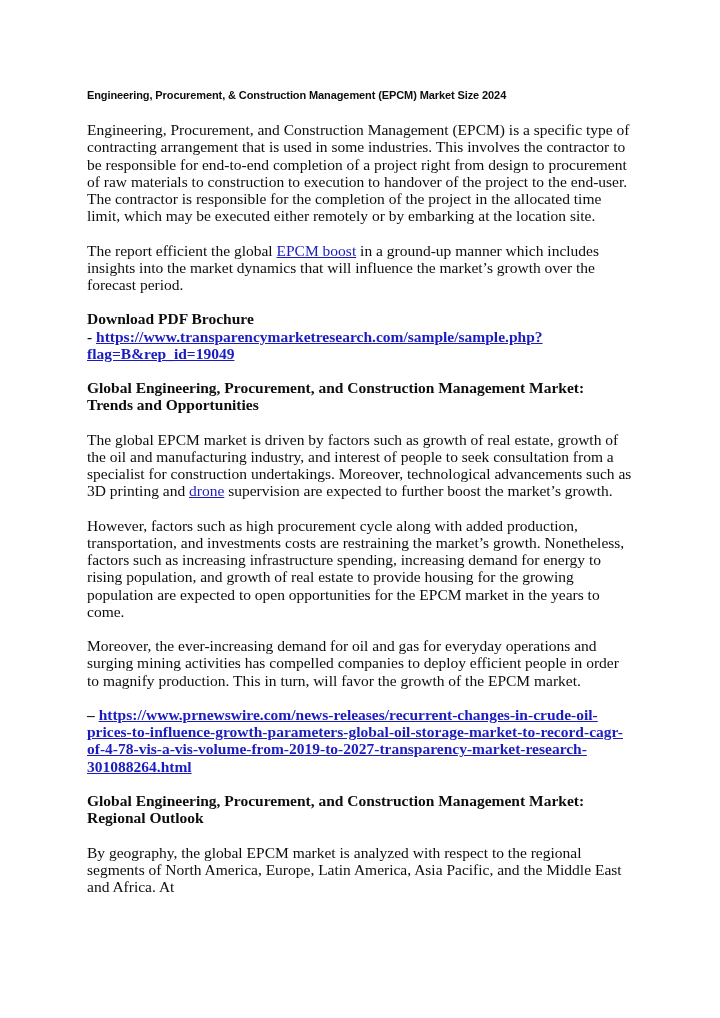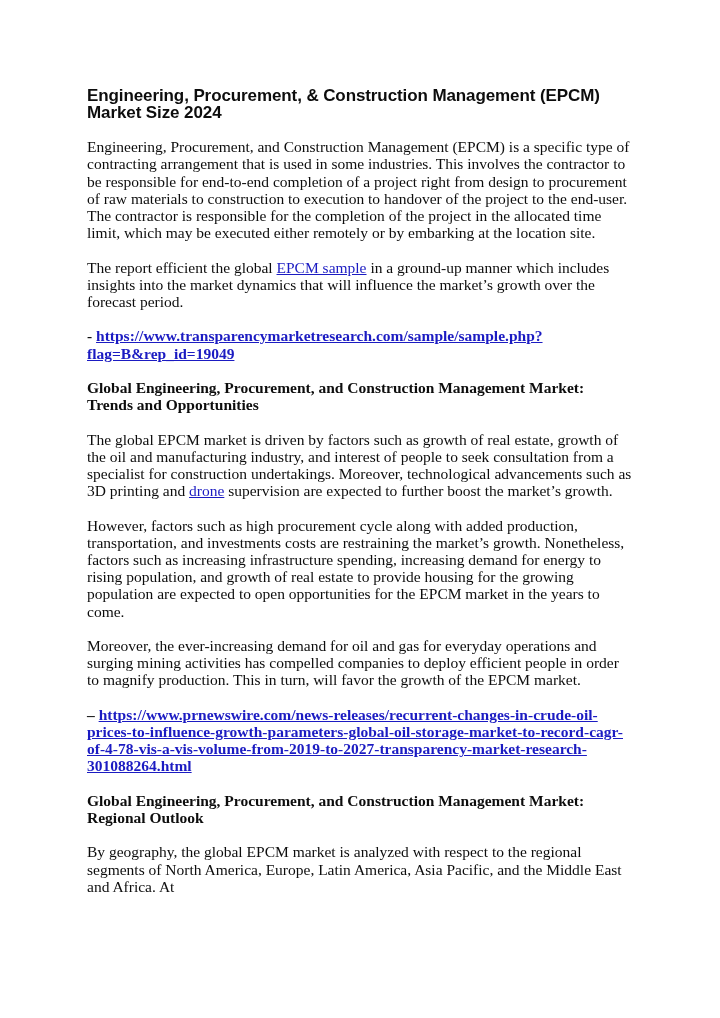--- a/index.html
+++ b/index.html
@@ -30,21 +30,21 @@
     color: #0d0d0d;
     font-size: 15.5px;
     line-height: 17.2px;
     text-align: left;
   }
   .block {
     margin: 0 0 17.2px 0;
   }
   .block-title {
     font-family: "Liberation Sans", sans-serif;
-    font-size: 17px;
+    font-size: 11px;
     line-height: 17px;
     font-weight: 700;
     letter-spacing: -0.1px;
   }
   .block-heading {
     font-weight: 700;
   }
   .block-heading-compact {
     font-weight: 700;
     margin-bottom: 0;
@@ -62,21 +62,22 @@
     cursor: pointer;
   }
 </style>
 </head>
 <body style="background: rgb(255, 255, 255);">
 
 <div class="page">
   <div class="doc" style="color: rgb(13, 13, 13);">
       <div class="block block-title"><span>Engineering, Procurement, &amp; Construction Management (EPCM) Market Size 2024</span></div>
       <div class="block block-paragraph"><span>Engineering, Procurement, and Construction Management (EPCM) is a specific type of contracting arrangement that is used in some industries. This involves the contractor to be responsible for end-to-end completion of a project right from design to procurement of raw materials to construction to execution to handover of the project to the end-user. The contractor is responsible for the completion of the project in the allocated time limit, which may be executed either remotely or by embarking at the location site.</span></div>
-      <div class="block block-paragraph"><span>The report efficient the global </span><a class="seg-link" href="#">EPCM sample</a><span> in a ground-up manner which includes insights into the market dynamics that will influence the market’s growth over the forecast period.</span></div>
+      <div class="block block-paragraph"><span>The report efficient the global </span><a class="seg-link" href="#">EPCM boost</a><span> in a ground-up manner which includes insights into the market dynamics that will influence the market’s growth over the forecast period.</span></div>
+      <div class="block block-heading-compact"><span>Download PDF Brochure</span></div>
       <div class="block block-link-line"><span class="seg-bold">- </span><a class="seg-link seg-bold" href="#">https://www.transparencymarketresearch.com/sample/sample.php?flag=B&amp;rep_id=19049</a></div>
       <div class="block block-heading"><span>Global Engineering, Procurement, and Construction Management Market: Trends and Opportunities</span></div>
       <div class="block block-paragraph"><span>The global EPCM market is driven by factors such as growth of real estate, growth of the oil and manufacturing industry, and interest of people to seek consultation from a specialist for construction undertakings. Moreover, technological advancements such as 3D printing and </span><a class="seg-link" href="#">drone</a><span> supervision are expected to further boost the market’s growth.</span></div>
       <div class="block block-paragraph"><span>However, factors such as high procurement cycle along with added production, transportation, and investments costs are restraining the market’s growth. Nonetheless, factors such as increasing infrastructure spending, increasing demand for energy to rising population, and growth of real estate to provide housing for the growing population are expected to open opportunities for the EPCM market in the years to come.</span></div>
       <div class="block block-paragraph"><span>Moreover, the ever-increasing demand for oil and gas for everyday operations and surging mining activities has compelled companies to deploy efficient people in order to magnify production. This in turn, will favor the growth of the EPCM market.</span></div>
       <div class="block block-link-line"><span class="seg-bold">– </span><a class="seg-link seg-bold" href="#">https://www.prnewswire.com/news-releases/recurrent-changes-in-crude-oil-prices-to-influence-growth-parameters-global-oil-storage-market-to-record-cagr-of-4-78-vis-a-vis-volume-from-2019-to-2027-transparency-market-research-301088264.html</a></div>
       <div class="block block-heading"><span>Global Engineering, Procurement, and Construction Management Market: Regional Outlook</span></div>
       <div class="block block-paragraph"><span>By geography, the global EPCM market is analyzed with respect to the regional segments of North America, Europe, Latin America, Asia Pacific, and the Middle East and Africa. At</span></div>
     </div>
 </div>

